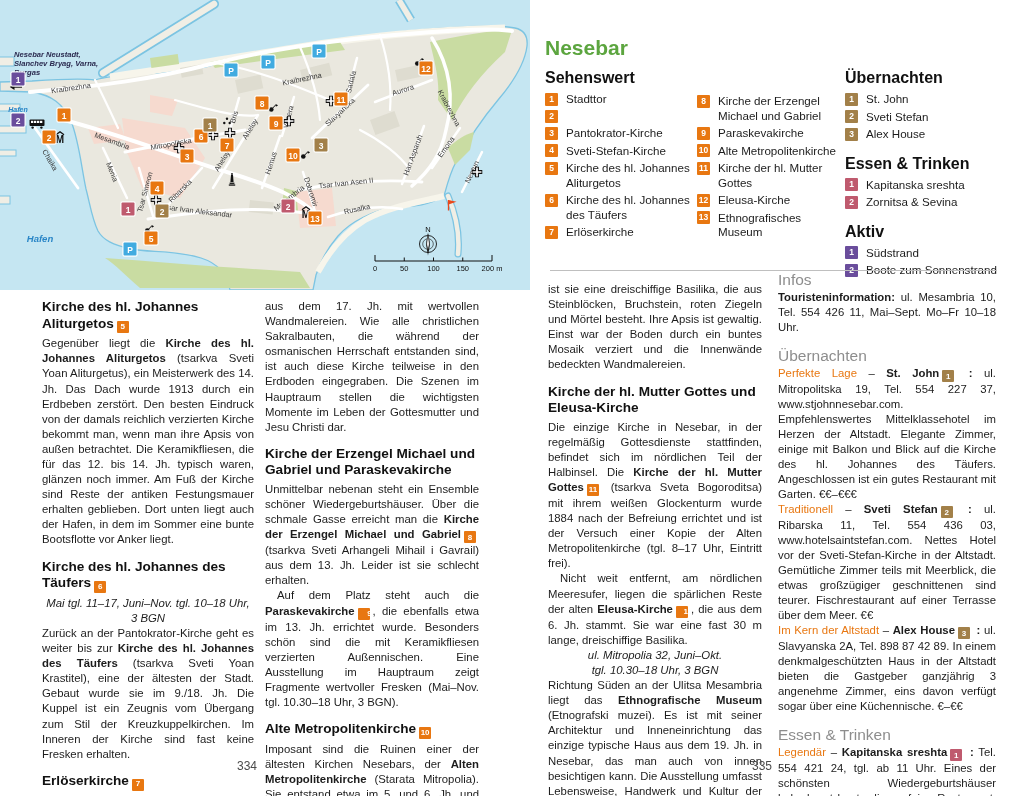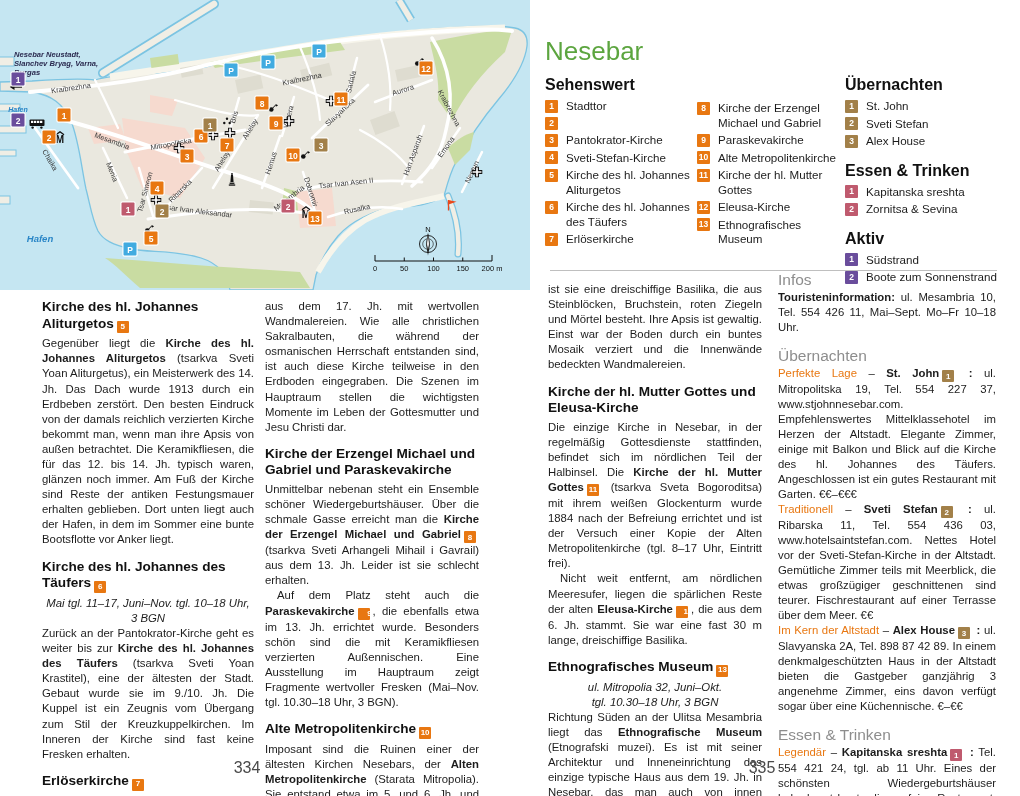--- a/index.html
+++ b/index.html
@@ -22,21 +22,21 @@
       font-size:8.5px;font-weight:bold;border-radius:1px;
       box-shadow:0 0 0 1.2px rgba(255,255,255,.9);}
   .mapicon{position:absolute;transform:translate(-50%,-50%);line-height:0;}
   .scale-label{position:absolute;transform:translate(-50%,0);font-size:7.5px;color:#111;}
 
   .c-orange{background:#E87711}.c-brown{background:#A28049}.c-rose{background:#BF5A6E}
   .c-purple{background:#6A4D9C}.c-blue{background:#41ABE0}
 
   
   .legend{position:absolute;left:545px;top:36px;width:458px;}
-  .legend h1{margin:0 0 9px 0;font-size:26px;font-weight:normal;color:#5CA53F;}
+  .legend h1{margin:0 0 9px 0;font-size:21px;font-weight:bold;color:#5CA53F;}
   .lg-grid{display:grid;grid-template-columns:152px 148px 158px;}
   .legend h3{margin:0 0 5px 0;font-size:16px;color:#111;}
   .legend ul{list-style:none;margin:0;padding:0;}
   .legend li{display:flex;gap:8px;font-size:11.6px;line-height:14.5px;margin:0 0 3px 0;}
   .legend .badge{flex:0 0 13px;width:13px;height:13px;margin-top:.5px;border-radius:1px;
       display:flex;align-items:center;justify-content:center;color:#fff;font-size:8.5px;font-weight:bold;}
   .legend .lbl{flex:1;}
   #lg-b{padding-top:25px;}
   #lg-c h3.sub{margin-top:13px;}
 
@@ -56,21 +56,21 @@
   .col p{margin:0;}
   .col p.hours{font-style:italic;text-align:center;}
   .col p.indent{text-indent:12px;}
   .b{font-weight:bold;}
   .o{color:#E87711;}
   .ibadge{display:inline-flex;width:12px;height:12px;border-radius:1px;margin:0 3px;
       align-items:center;justify-content:center;color:#fff;font-size:8px;font-weight:bold;
       font-style:normal;vertical-align:-1.5px;}
 
   .pageno{position:absolute;top:759px;width:40px;text-align:center;
-          font-size:16px;color:#4a4a4a;}
+          font-size:12px;color:#4a4a4a;}
   .pageno.left{left:227px;}
   .pageno.right{left:742px;}
 </style>
 </head>
 <body>
 
 <div class="spread">
 
   <div class="map">
     <svg class="bg" width="530" height="290" viewBox="0 0 530 290">
@@ -418,38 +418,37 @@
     </div>
   </div>
 
   <div class="rule"></div>
 
   <div class="col" id="col0">
       <h2><span>Kirche des hl. Johannes Aliturgetos</span><span class="ibadge c-orange">5</span></h2>
       <p><span>Gegenüber liegt die </span><span class="b ">Kirche des hl. Johannes Aliturgetos</span><span> (tsarkva Sveti Yoan Aliturgetus), ein Meisterwerk des 14. Jh. Das Dach wurde 1913 durch ein Erdbeben zerstört. Den besten Eindruck von der damals reichlich verzierten Kirche bekommt man, wenn man ihre Apsis von außen betrachtet. Die Keramikfliesen, die für das 12. bis 14. Jh. typisch waren, glänzen noch immer. Am Fuß der Kirche sind Reste der antiken Festungsmauer erhalten geblieben. Dort unten liegt auch der Hafen, in dem im Sommer eine bunte Bootsflotte vor Anker liegt.</span></p>
       <h2><span>Kirche des hl. Johannes des Täufers</span><span class="ibadge c-orange">6</span></h2>
       <p class="hours"><span>Mai tgl. 11–17, Juni–Nov. tgl. 10–18 Uhr, 3 BGN</span></p>
-      <p><span>Zurück an der Pantokrator-Kirche geht es weiter bis zur </span><span class="b ">Kirche des hl. Johannes des Täufers</span><span> (tsarkva Sveti Yoan Krastitel), eine der ältesten der Stadt. Gebaut wurde sie im 9./10. Jh. Die Kuppel ist ein Zeugnis vom Übergang zum Stil der Kreuzkuppelkirchen. Im Inneren der Kirche sind fast keine Fresken erhalten.</span></p>
+      <p><span>Zurück an der Pantokrator-Kirche geht es weiter bis zur </span><span class="b ">Kirche des hl. Johannes des Täufers</span><span> (tsarkva Sveti Yoan Krastitel), eine der ältesten der Stadt. Gebaut wurde sie im 9./18. Jh. Die Kuppel ist ein Zeugnis vom Übergang zum Stil der Kreuzkuppelkirchen. Im Inneren der Kirche sind fast keine Fresken erhalten.</span></p>
       <h2><span>Erlöserkirche</span><span class="ibadge c-orange">7</span></h2>
       <p class="hours"><span>Mai–Nov. tgl. 10.30–18 Uhr, 3 BGN</span></p>
     </div>
   <div class="col" id="col1">
       <p><span>aus dem 17. Jh. mit wertvollen Wandmalereien. Wie alle christlichen Sakralbauten, die während der osmanischen Herrschaft entstanden sind, ist auch diese Kirche teilweise in den Erdboden eingegraben. Die Szenen im Hauptraum stellen die wichtigsten Momente im Leben der Gottesmutter und Jesu Christi dar.</span></p>
       <h2><span>Kirche der Erzengel Michael und Gabriel und Paraskevakirche</span></h2>
       <p><span>Unmittelbar nebenan steht ein Ensemble schöner Wiedergeburtshäuser. Über die schmale Gasse erreicht man die </span><span class="b ">Kirche der Erzengel Michael und Gabriel</span><span class="ibadge c-orange">8</span><span> (tsarkva Sveti Arhangeli Mihail i Gavrail) aus dem 13. Jh. Leider ist sie schlecht erhalten.</span></p>
       <p class="indent"><span>Auf dem Platz steht auch die </span><span class="b ">Paraskevakirche</span><span class="ibadge c-orange">9</span><span>, die ebenfalls etwa im 13. Jh. errichtet wurde. Besonders schön sind die mit Keramikfliesen verzierten Außennischen. Eine Ausstellung im Hauptraum zeigt Fragmente wertvoller Fresken (Mai–Nov. tgl. 10.30–18 Uhr, 3 BGN).</span></p>
       <h2><span>Alte Metropolitenkirche</span><span class="ibadge c-orange">10</span></h2>
       <p><span>Imposant sind die Ruinen einer der ältesten Kirchen Nesebars, der </span><span class="b ">Alten Metropolitenkirche</span><span> (Starata Mitropolia). Sie entstand etwa im 5. und 6. Jh. und wurde der hl. Sophia geweiht. Ihre Architektur hat starke Ähnlichkeiten mit der namensgebenden Kirche der hl. Sophia in der Hauptstadt Sofia. Dem Stil nach</span></p>
     </div>
   <div class="col" id="col2">
       <p><span>ist sie eine dreischiffige Basilika, die aus Steinblöcken, Bruchstein, roten Ziegeln und Mörtel besteht. Ihre Apsis ist gewaltig. Einst war der Boden durch ein buntes Mosaik verziert und die Innenwände bedeckten Wandmalereien.</span></p>
       <h2><span>Kirche der hl. Mutter Gottes und Eleusa-Kirche</span></h2>
       <p><span>Die einzige Kirche in Nesebar, in der regelmäßig Gottesdienste stattfinden, befindet sich im nördlichen Teil der Halbinsel. Die </span><span class="b ">Kirche der hl. Mutter Gottes</span><span class="ibadge c-orange">11</span><span> (tsarkva Sveta Bogoroditsa) mit ihrem weißen Glockenturm wurde 1884 nach der Befreiung errichtet und ist der Versuch einer Kopie der Alten Metropolitenkirche (tgl. 8–17 Uhr, Eintritt frei).</span></p>
       <p class="indent"><span>Nicht weit entfernt, am nördlichen Meeresufer, liegen die spärlichen Reste der alten </span><span class="b ">Eleusa-Kirche</span><span class="ibadge c-orange">12</span><span>, die aus dem 6. Jh. stammt. Sie war eine fast 30 m lange, dreischiffige Basilika.</span></p>
-      <h2><span>Ethnografisches Museum</span><span class="ibadge c-orange">13</span></h2>
       <p class="hours"><span>ul. Mitropolia 32, Juni–Okt.</span></p>
       <p class="hours"><span>tgl. 10.30–18 Uhr, 3 BGN</span></p>
       <p><span>Richtung Süden an der Ulitsa Mesambria liegt das </span><span class="b ">Ethnografische Museum</span><span> (Etnografski muzei). Es ist mit seiner Architektur und Inneneinrichtung das einzige typische Haus aus dem 19. Jh. in Nesebar, das man auch von innen besichtigen kann. Die Ausstellung umfasst Lebensweise, Handwerk und Kultur der Region.</span></p>
     </div>
   <div class="col" id="col3">
       <h3 class="grayhead"><span>Infos</span></h3>
       <p><span class="b ">Touristeninformation:</span><span> ul. Mesambria 10, Tel. 554 426 11, Mai–Sept. Mo–Fr 10–18 Uhr.</span></p>
       <h3 class="grayhead"><span>Übernachten</span></h3>
       <p><span class="o">Perfekte Lage</span><span> – </span><span class="b ">St. John</span><span class="ibadge c-brown">1</span><span class="b "> :</span><span> ul. Mitropolitska 19, Tel. 554 227 37, www.stjohnnesebar.com. Empfehlenswertes Mittelklassehotel im Herzen der Altstadt. Elegante Zimmer, einige mit Balkon und Blick auf die Kirche des hl. Johannes des Täufers. Angeschlossen ist ein gutes Restaurant mit Garten. €€–€€€</span></p>
       <p><span class="o">Traditionell</span><span> – </span><span class="b ">Sveti Stefan</span><span class="ibadge c-brown">2</span><span class="b "> :</span><span> ul. Ribarska 11, Tel. 554 436 03, www.hotelsaintstefan.com. Nettes Hotel vor der Sveti-Stefan-Kirche in der Altstadt. Gemütliche Zimmer teils mit Meerblick, die etwas großzügiger geschnittenen sind teurer. Fischrestaurant auf einer Terrasse über dem Meer. €€</span></p>

